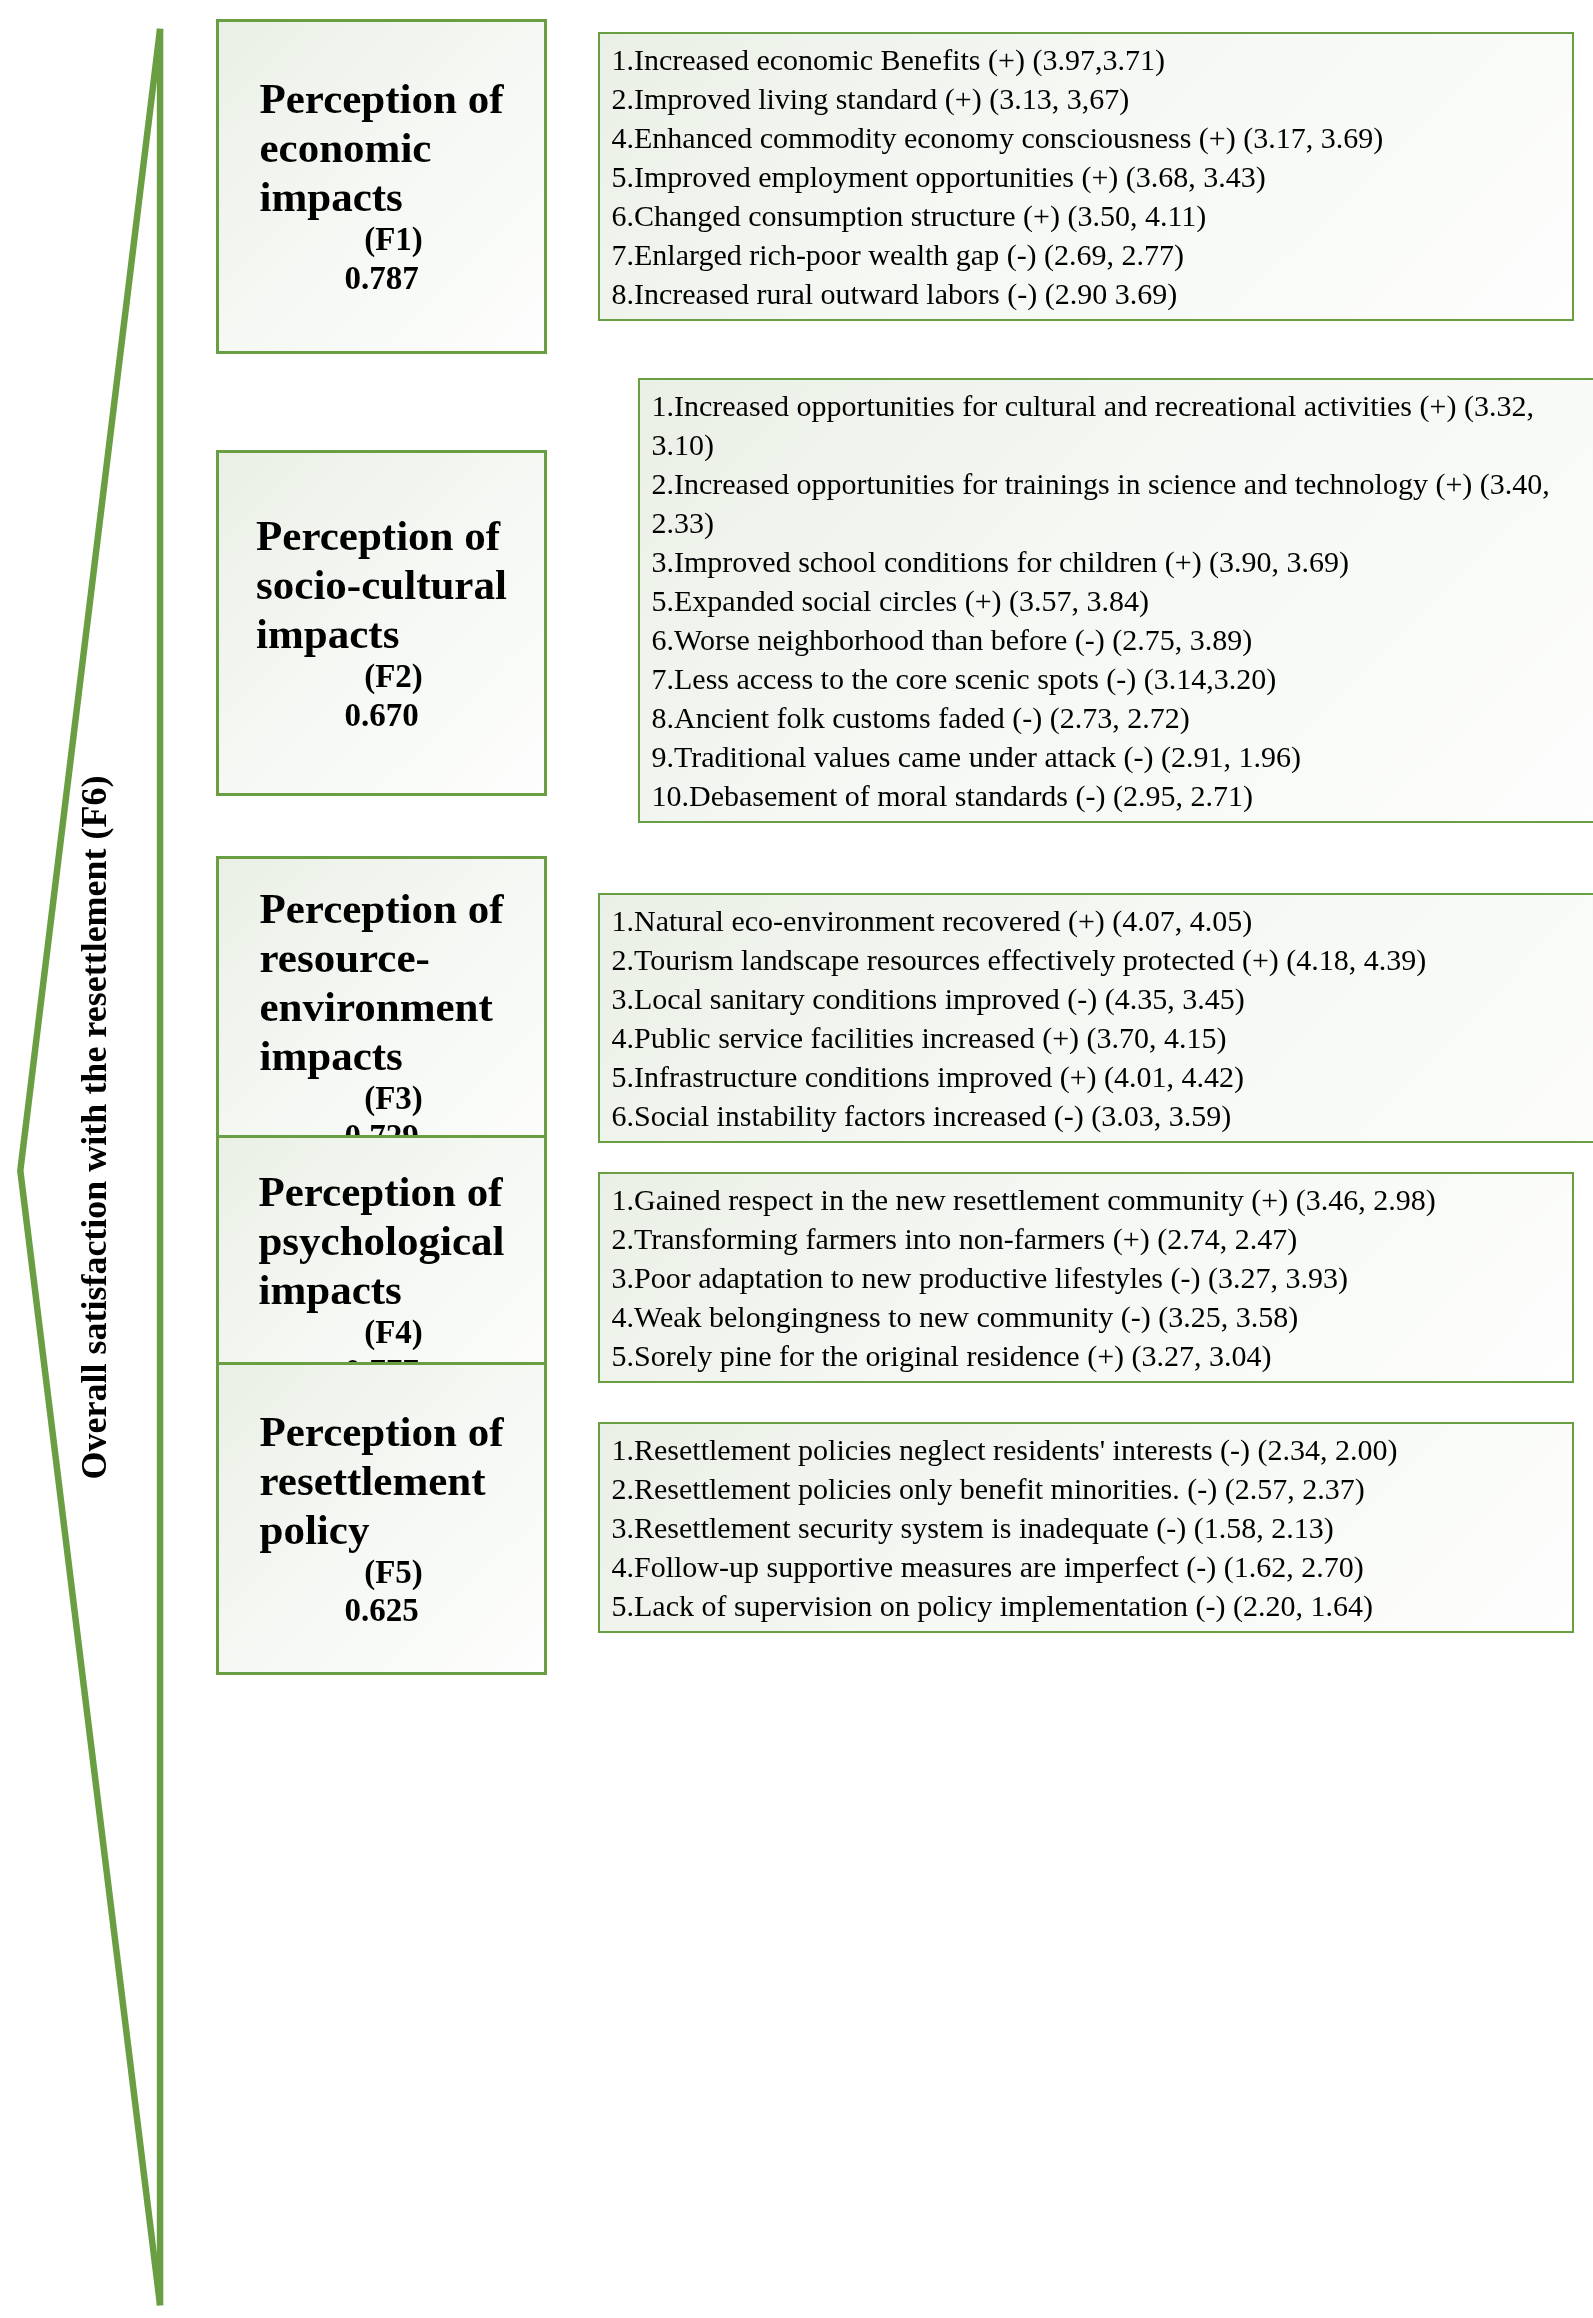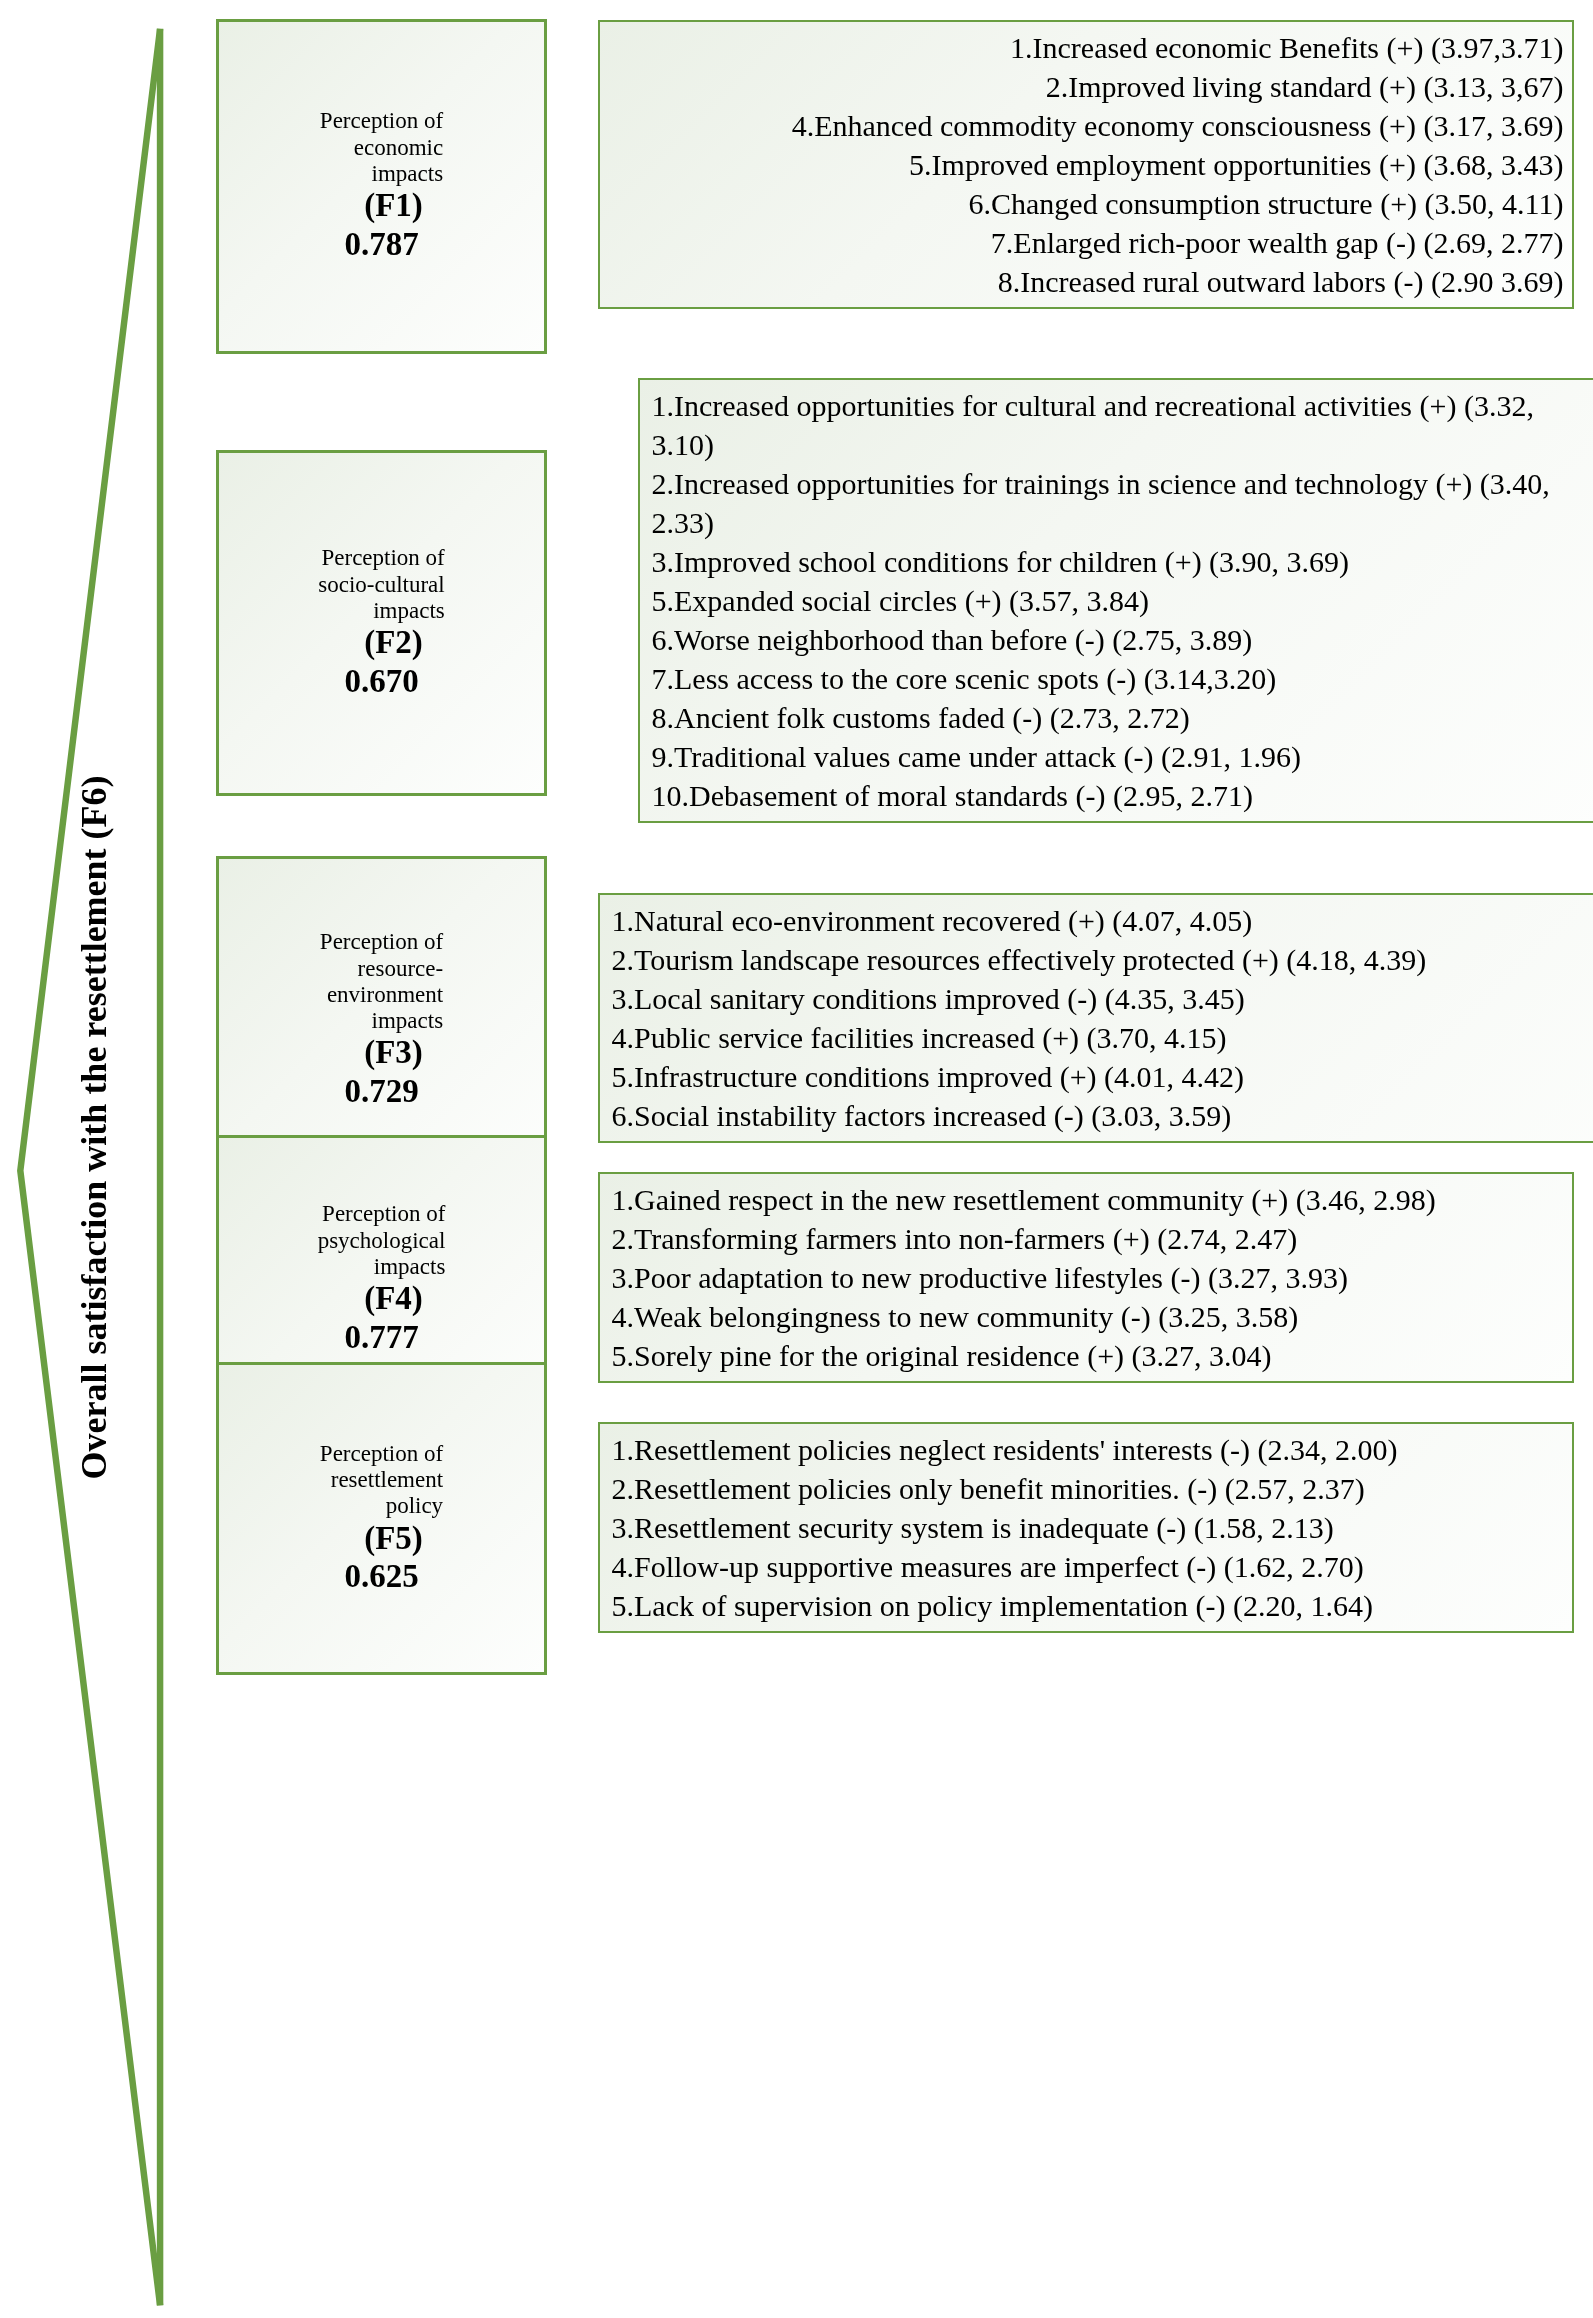--- a/index.html
+++ b/index.html
@@ -48,24 +48,24 @@
     box-sizing: border-box;
     border: 3.6px solid #6a9e42;
     background: linear-gradient(135deg, #eaf0e6 0%, #f4f7f2 45%, #fdfefd 100%);
     display: flex;
     flex-direction: column;
     align-items: center;
     justify-content: center;
     padding: 7.2px 10px;
   }
   .factor-title {
-    font-size: 23px;
-    font-weight: normal;
+    font-size: 43px;
+    font-weight: bold;
     line-height: 1.14;
-    text-align: right;
+    text-align: left;
     color: #000000;
   }
   .factor-code {
     font-size: 33px;
     font-weight: bold;
     line-height: 1.14;
     text-align: center;
     color: #000000;
     margin-left: 24px;
   }
@@ -166,21 +166,21 @@
 <div class="factor-box" id="factor-box-f5" style="top: 1362px;">
   <div class="factor-title">
     <div>Perception of</div>
     <div>resettlement</div>
     <div>policy</div>
   </div>
   <div class="factor-code">(F5)</div>
   <div class="factor-value">0.625</div>
 </div>
 
-<div class="items-box" id="items-box-f1" style="height: auto; top: 20px; text-align: right;">
+<div class="items-box" id="items-box-f1" style="height: auto; top: 32px;">
   <ul class="items-list">
       <li>1.Increased economic Benefits (+) (3.97,3.71)</li>
       <li>2.Improved living standard (+) (3.13, 3,67)</li>
       <li>4.Enhanced commodity economy consciousness  (+) (3.17, 3.69)</li>
       <li>5.Improved employment opportunities (+) (3.68, 3.43)</li>
       <li>6.Changed consumption structure  (+) (3.50, 4.11)</li>
       <li>7.Enlarged rich-poor wealth gap  (-) (2.69, 2.77)</li>
       <li>8.Increased rural outward labors (-) (2.90 3.69)</li>
     </ul>
 </div>

